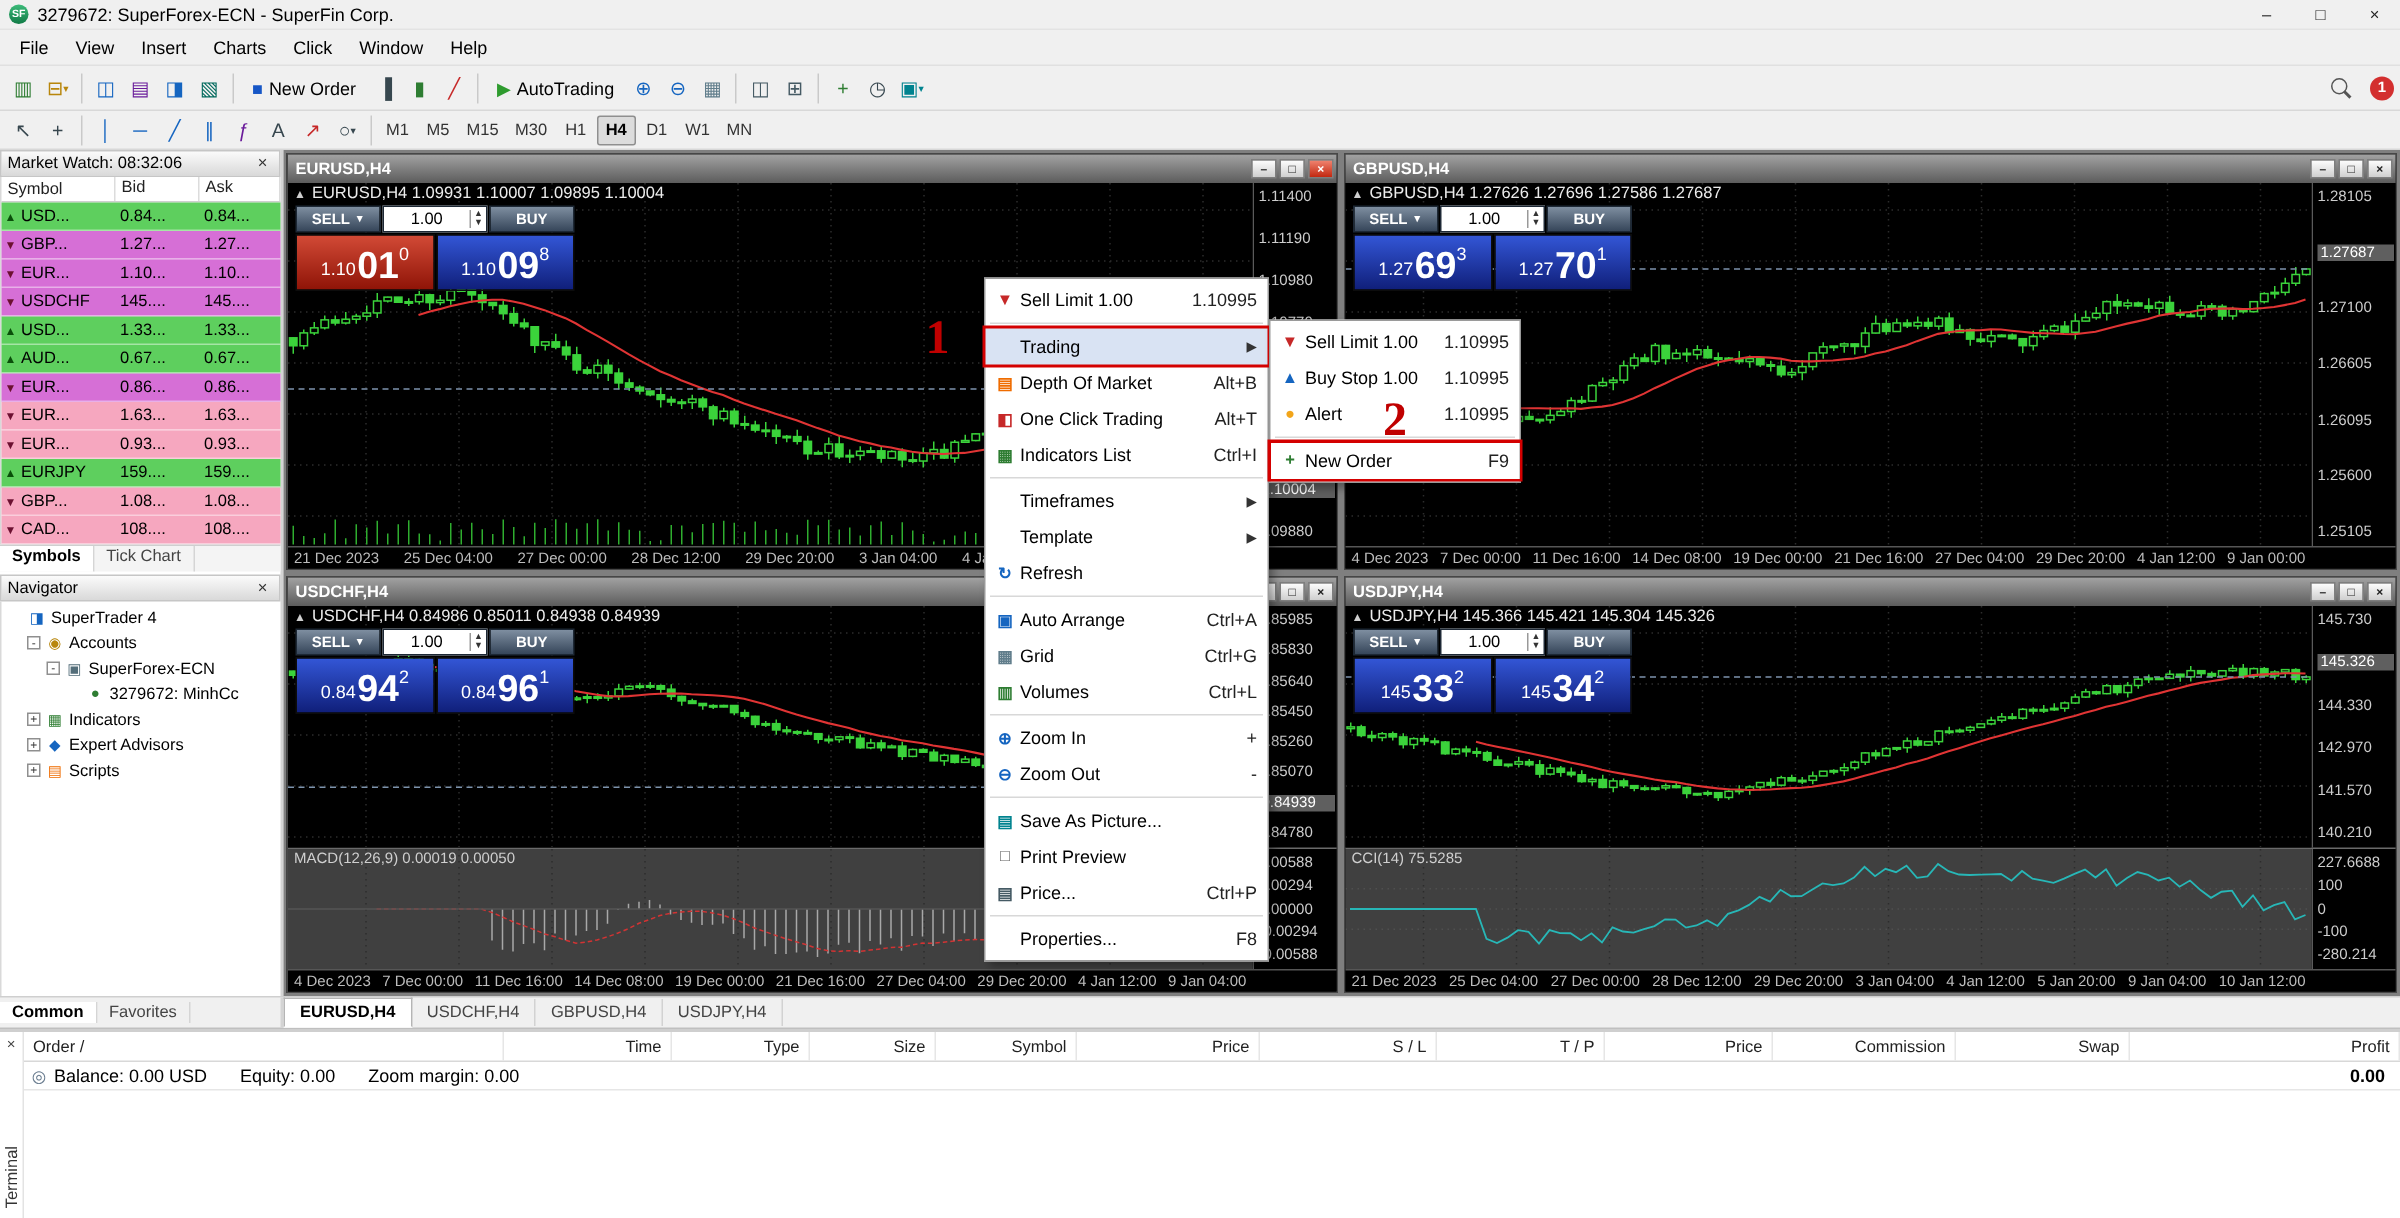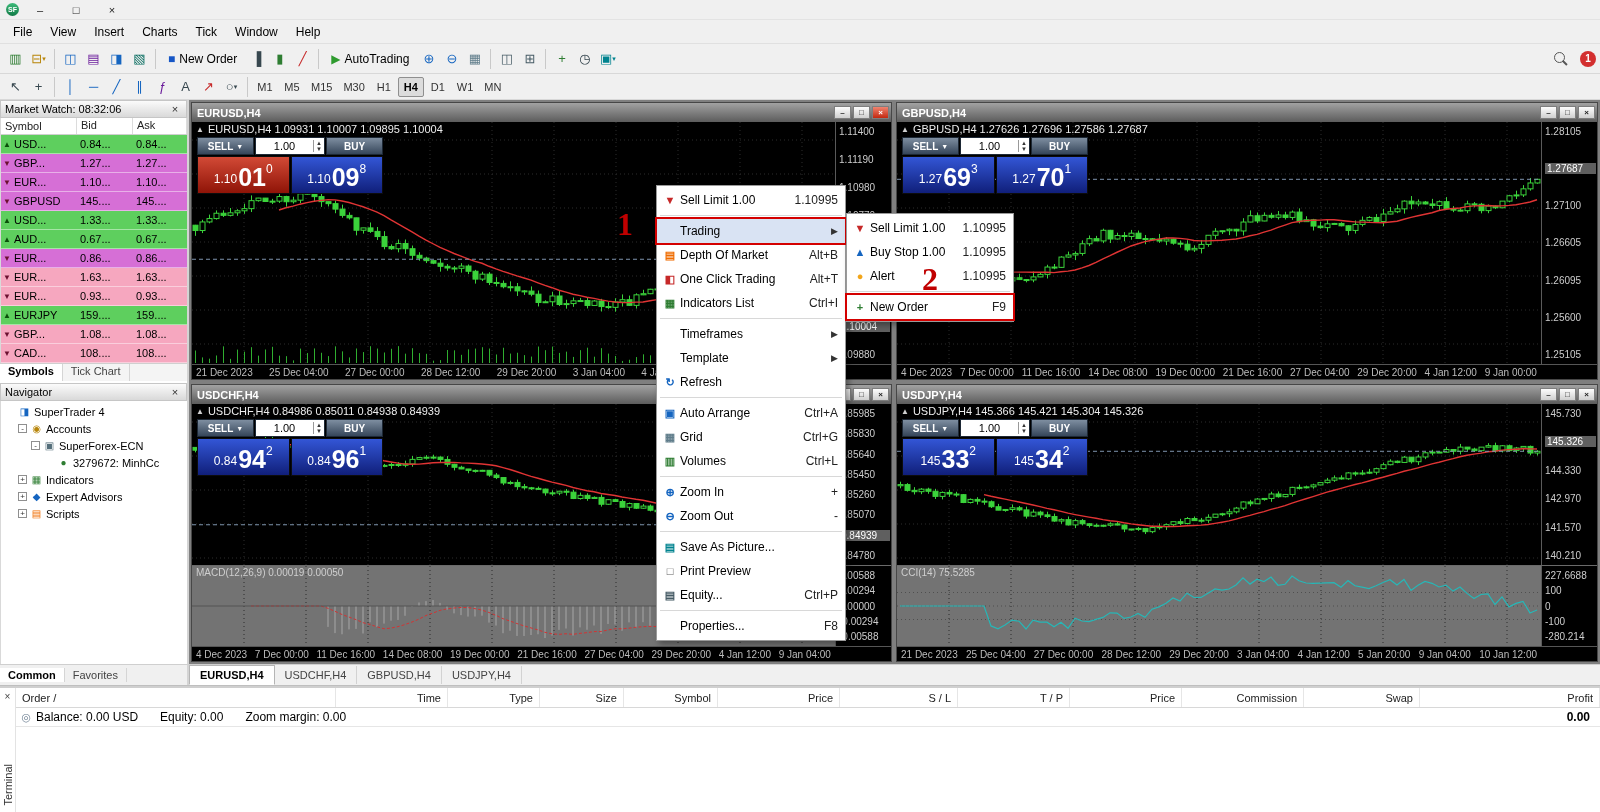--- a/index.html
+++ b/index.html
@@ -63,21 +63,21 @@
   .cw-title { height:19px; background:linear-gradient(#a2a2a2,#5c5c5c); display:flex; align-items:center; padding:0 2px 0 5px; color:#fff; font-size:11px; font-weight:bold;}
   .cw-title .cwt { flex:1; }
   .cw-btn { width:17px; height:13px; margin-left:2px; background:linear-gradient(#fdfdfd,#cfcfcf); border:1px solid #7e7e7e; font-size:8px; line-height:11px; text-align:center; color:#222;}
   .cw-btn.red { background:linear-gradient(#f0836f,#c22810); color:#fff; }
   .cw-body { flex:1; display:flex; flex-direction:column; position:relative;}
   .cw-mainrow { flex:1; display:flex; min-height:0;}
   .plot { flex:1; position:relative; background:#000; overflow:hidden;}
   .axis { width:56px; border-left:1px solid #5a5a5a; background:#000; display:flex; flex-direction:column; justify-content:space-between; padding:4px 1px 4px 3px; color:#cdcdcd; font-size:10px;}
   .axis span.cur { background:#5f5f5f; color:#fff; padding:0 2px; }
   .cw-subrow { height:81px; display:flex; border-top:1px solid #6a6a6a;}
-  .subplot { flex:1; position:relative; background:#737373; overflow:hidden;padding-left:16px;}
+  .subplot { flex:1; position:relative; background:#404040; overflow:hidden;padding-left:16px;}
   .cw-time { height:15px; border-top:1px solid #565656; background:#000; display:flex; justify-content:space-between; align-items:center; padding:0 60px 0 4px; color:#bdbdbd; font-size:10px; white-space:nowrap;}
   .cw-info { position:absolute; top:1px; left:4px; z-index:5; color:#ececec; font-size:11px; display:flex; gap:4px; align-items:center;}
   .cw-info .tri { font-size:8px; color:#cfcfcf;}
   .sub-label { position:absolute; top:1px; left:4px; color:#cfcfcf; font-size:10px; z-index:5;}
 
   
   .oc { position:absolute; top:15px; left:5px; width:186px; z-index:6; }
   .oc-top { display:flex; height:18px; gap:1px;}
   .oc-btn { width:57px; background:linear-gradient(#7e8ea0,#36465a); border:1px solid #1d2835; color:#fff; font-size:10px; font-weight:bold; display:flex; align-items:center; justify-content:center; gap:3px;}
   .oc-btn .dd { font-size:7px; }
@@ -126,31 +126,32 @@
 
   .annot { position:absolute; color:#c00000; font-family:"Liberation Serif", serif; font-weight:bold; font-size:32px; z-index:1200;}
   #annot1 { left:617px; top:206px; }
   #annot2 { left:922px; top:261px; }
 </style>
 </head>
 <body>
 
 <div class="titlebar">
   <span class="app-logo">SF</span>
+  <span class="t">3279672: SuperForex-ECN - SuperFin Corp.</span>
   <span class="winbtn">–</span>
   <span class="winbtn">□</span>
   <span class="winbtn">×</span>
 </div>
 
 <div class="menubar">
     <span>File</span>
     <span>View</span>
     <span>Insert</span>
     <span>Charts</span>
-    <span>Tick</span>
+    <span>Click</span>
     <span>Window</span>
     <span>Help</span>
   </div>
 
 <div class="toolbar" id="toolbar1">
   <span id="tb1-a" style="display:flex;align-items:center">
       <span class="tbi" style="color: rgb(46, 125, 50);">▥</span>
       <span class="tbi" style="color: rgb(184, 134, 11);">⊟<span style="font-size: 7px;">▾</span></span>
       <span class="tbsep"></span>
       <span class="tbi" style="color: rgb(21, 101, 192);">◫</span>
@@ -254,21 +255,21 @@
             <span class="mw-c1">
               <span class="mw-arr" style="color: rgb(107, 16, 48);">▼</span>
               <span>EUR...</span>
             </span>
             <span class="mw-c2">1.10...</span>
             <span class="mw-c3">1.10...</span>
           </div>
           <div class="mw-row violet">
             <span class="mw-c1">
               <span class="mw-arr" style="color: rgb(107, 16, 48);">▼</span>
-              <span>GBPUSD</span>
+              <span>USDCHF</span>
             </span>
             <span class="mw-c2">145....</span>
             <span class="mw-c3">145....</span>
           </div>
           <div class="mw-row green">
             <span class="mw-c1">
               <span class="mw-arr" style="color: rgb(10, 79, 10);">▲</span>
               <span>USD...</span>
             </span>
             <span class="mw-c2">1.33...</span>
@@ -1832,21 +1833,21 @@
     <div class="cm-item">
       <span class="cm-ic" style="color: rgb(0, 131, 143);">▤</span>
       <span class="cm-label">Save As Picture...</span>
     </div>
     <div class="cm-item">
       <span class="cm-ic" style="color: rgb(97, 97, 97);">□</span>
       <span class="cm-label">Print Preview</span>
     </div>
     <div class="cm-item">
       <span class="cm-ic" style="color: rgb(69, 90, 100);">▤</span>
-      <span class="cm-label">Equity...</span>
+      <span class="cm-label">Price...</span>
       <span class="cm-right">Ctrl+P</span>
     </div>
     <div class="menu-sep"></div>
     <div class="cm-item">
       <span class="cm-ic"></span>
       <span class="cm-label">Properties...</span>
       <span class="cm-right">F8</span>
     </div>
   </div>
 <div class="ctxmenu" id="sub">

